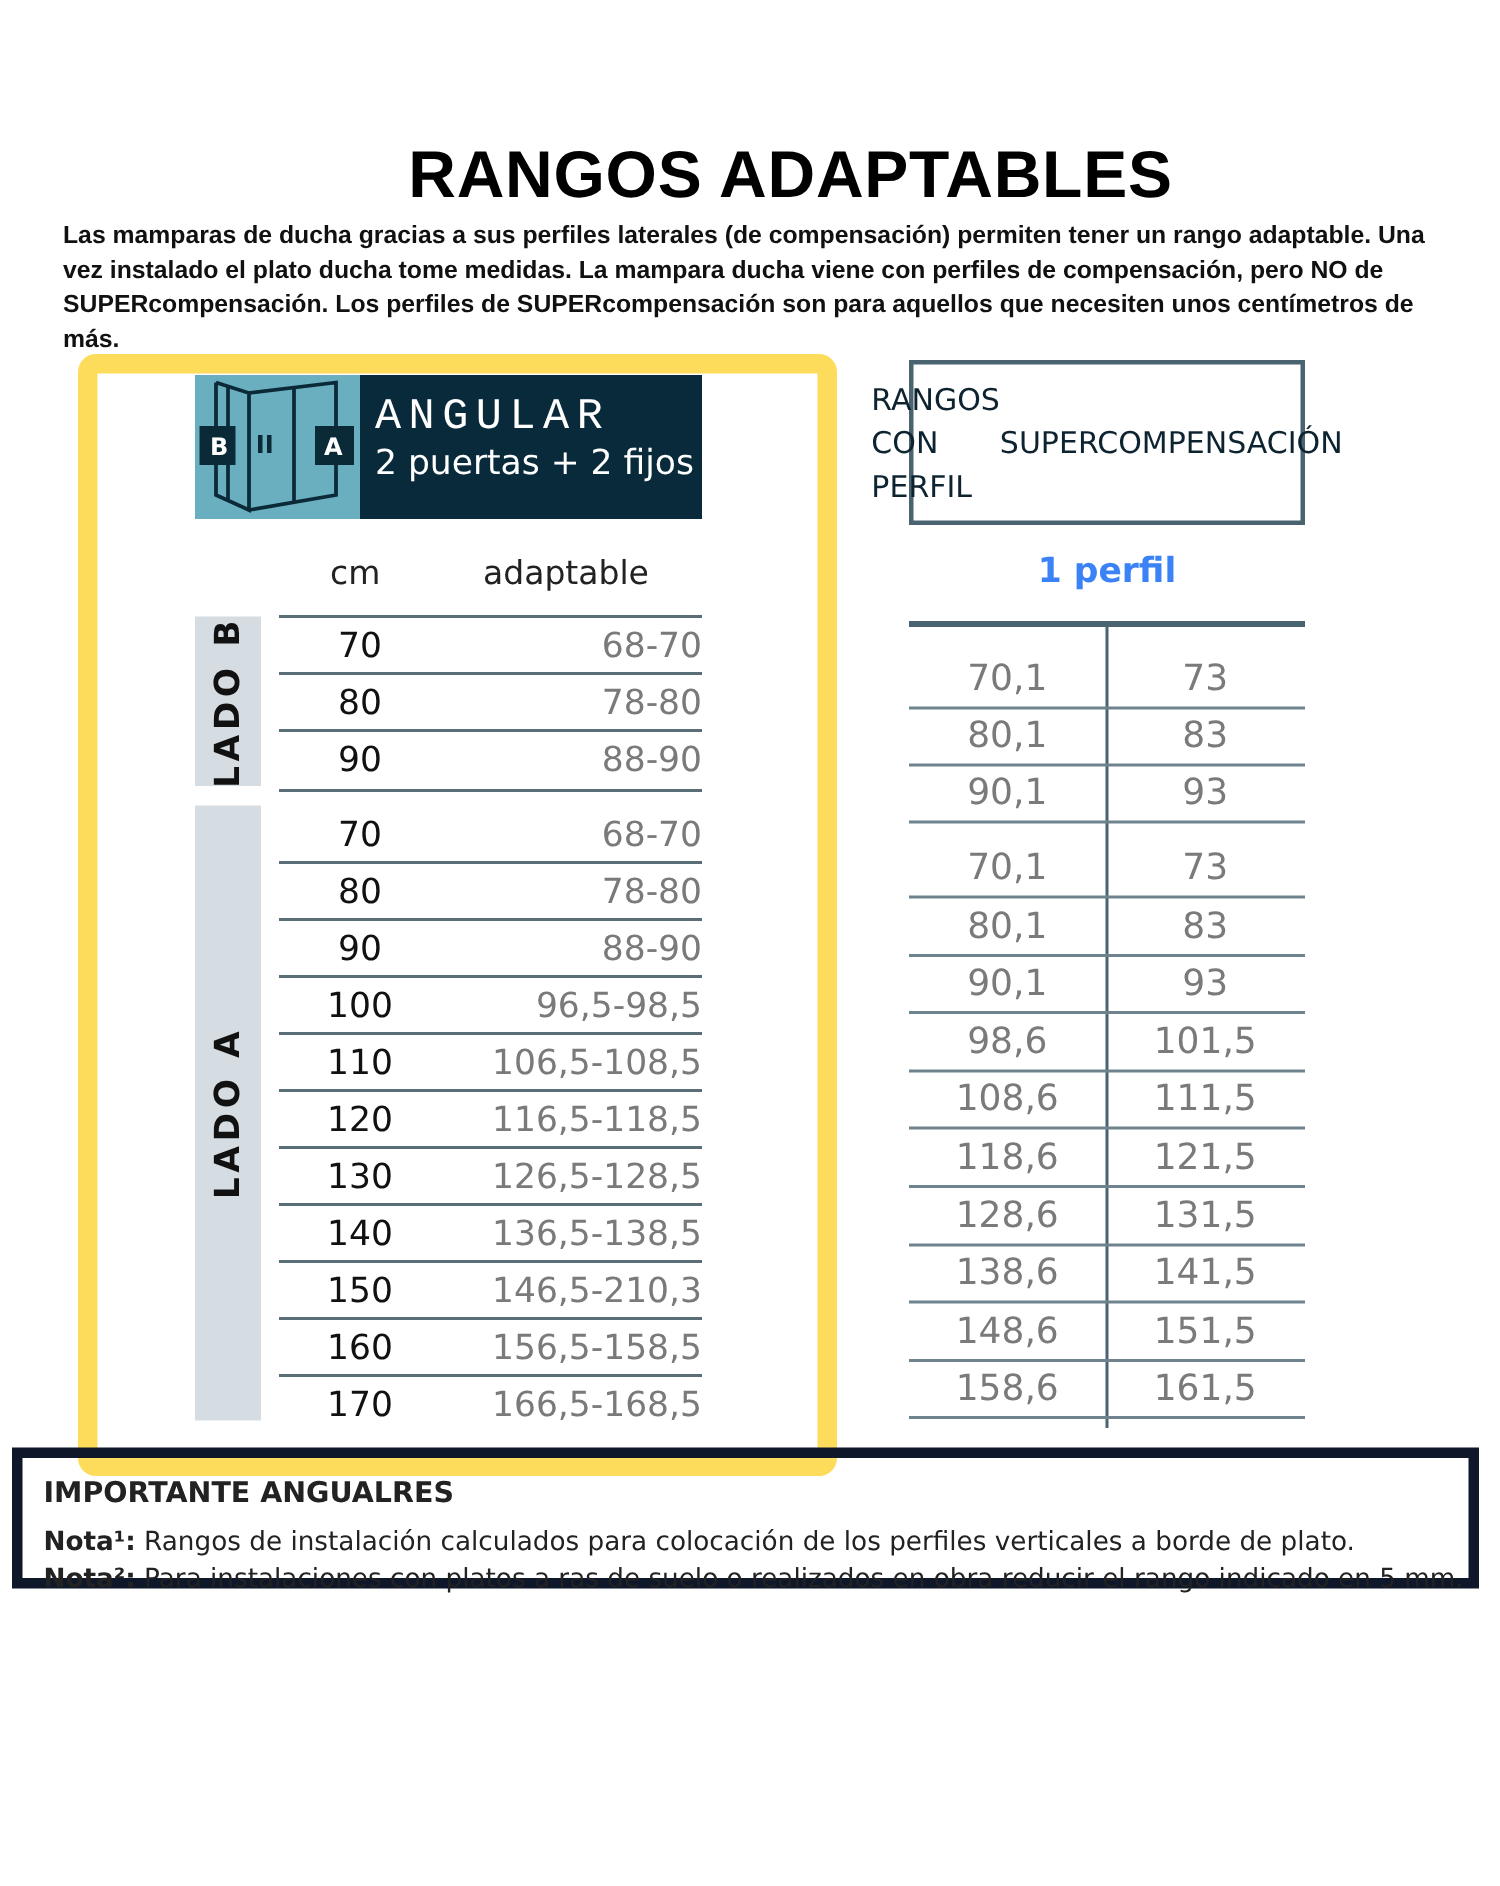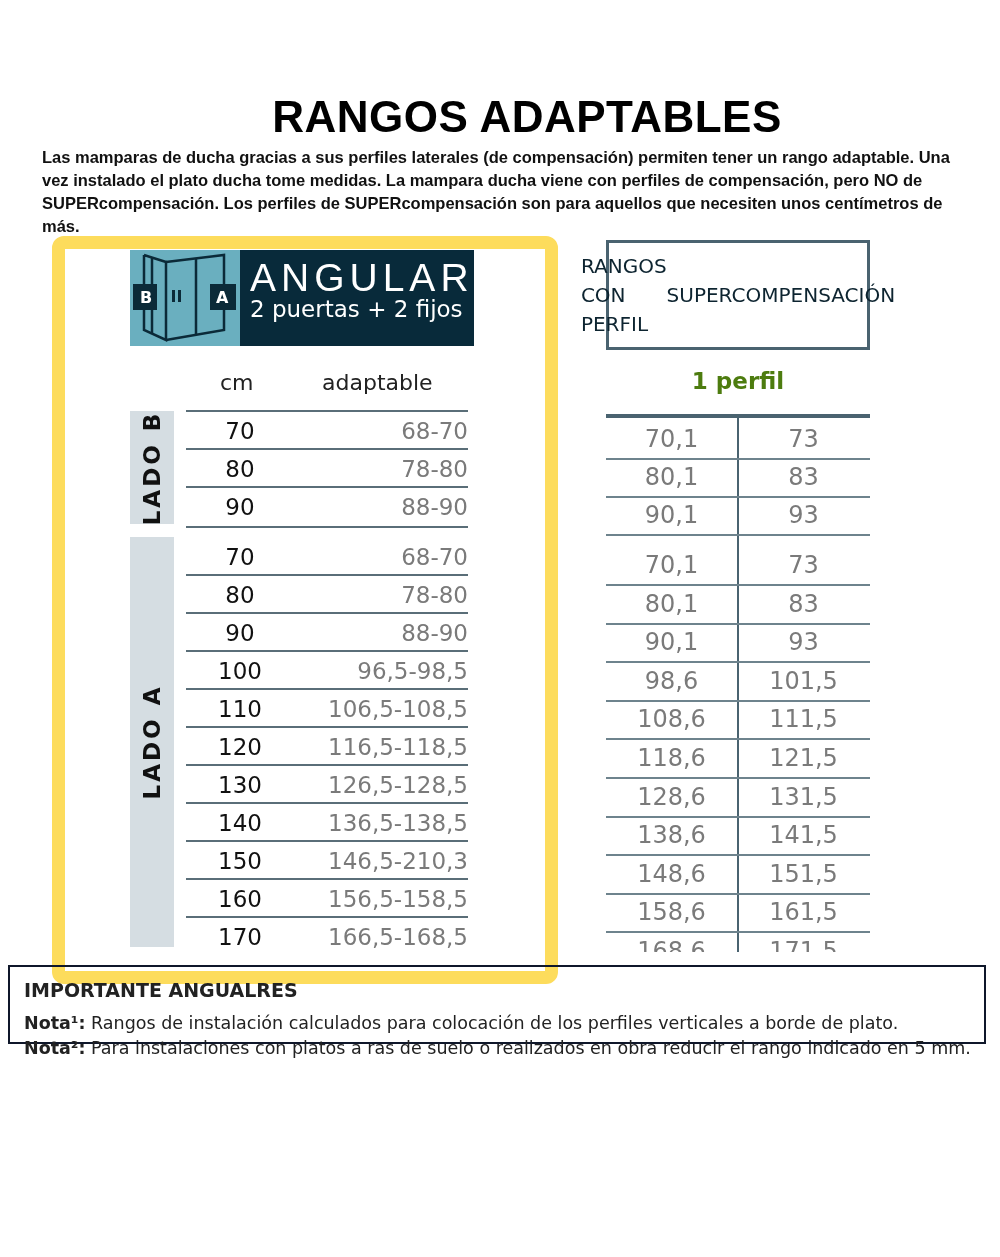--- a/index.html
+++ b/index.html
@@ -8,44 +8,44 @@
   .title { position:absolute; top:92px; left:0; width:990px; text-align:center; font-family:"Liberation Sans", sans-serif; font-weight:700; font-size:44px; letter-spacing:0.5px; color:#000;padding-left:32px; }
   .intro { position:absolute; top:146px; left:42px; width:920px; font-family:"Liberation Sans", sans-serif; font-weight:700; font-size:16.5px; line-height:23px; color:#111; }
 
   
   .yellow-frame { position:absolute; left:52px; top:236px; width:480px; height:722px; border:13px solid #fddc5c; border-radius:12px; background:#fff; }
 
   
   .badge { position:absolute; left:130px; top:250px; width:338px; height:96px; display:flex; }
   .badge-icon { width:110px; height:96px; background:#6aafbf; position:relative; }
   .badge-text { flex:1; background:#082a3a; color:#fff; padding:12px 0 0 10px; box-sizing:border-box; }
-  .badge-title { font-size:39px; letter-spacing:5px; line-height:32px; font-family:Liberation Sans, sans-serif; }
+  .badge-title { font-size:29px; letter-spacing:5px; line-height:32px; font-family:Liberation Mono, monospace; }
   .badge-sub { font-size:23px; line-height:30px; font-family:"DejaVu Sans", sans-serif; }
 
   
   .col-head { position:absolute; top:370px; font-size:22px; color:#222; font-family:"DejaVu Sans", sans-serif; }
   .side-label { position:absolute; left:130px; width:44px; background:#d5dde2; }
   .side-label span { position:absolute; left:50%; top:50%; transform:translate(-50%,-50%) rotate(-90deg); white-space:nowrap; font-weight:700; font-size:23px; letter-spacing:3px; color:#111; font-family:"DejaVu Sans", sans-serif; }
   .lrow { position:absolute; left:186px; width:282px; height:38px; border-top:2px solid #5a6e78; display:flex; align-items:center; }
   .lrow .cm { width:108px; text-align:center; font-size:23px; color:#111; font-family:"DejaVu Sans", sans-serif; }
   .lrow .ad { flex:1; text-align:right; font-size:23px; color:#7a7a7a; font-family:"DejaVu Sans", sans-serif; }
   .lrow.last { border-bottom:2px solid #5a6e78; }
 
   
   .sc-box { position:absolute; left:606px; top:240px; width:264px; height:110px; box-sizing:border-box; border:3px solid #4a6370; display:flex; flex-direction:row; align-items:center; justify-content:center; }
   .sc-box div { font-size:20px; line-height:29px; color:#0d2430; font-family:"DejaVu Sans", sans-serif; }
-  .sc-sub { position:absolute; left:606px; width:264px; top:368px; text-align:center; font-size:23px; font-weight:700; color:#4d7c0f; font-family:"DejaVu Sans", sans-serif; }
+  .sc-sub { position:absolute; left:606px; width:264px; top:368px; text-align:center; font-size:23px; font-weight:700; color:#3b82f6; font-family:"DejaVu Sans", sans-serif; }
   .sc-table { position:absolute; left:606px; top:414px; width:264px; height:534px; overflow:hidden; border-top:4px solid #4a6370; }
   .sc-divider { position:absolute; left:131px; top:0; width:2px; height:534px; background:#4a6370; }
-  .srow { position:absolute; left:0; width:264px; height:38px; border-bottom:2px solid #6e838d; display:flex; align-items:center; }
+  .srow { position:absolute; left:0; width:264px; height:38px; border-bottom:2px solid #6e838d; display:flex; align-items:center;margin-top:13px; }
   .srow span { width:131px; text-align:center; font-size:24px; color:#7a7a7a; font-family:"DejaVu Sans", sans-serif; }
   .srow span + span { width:133px; }
 
   
-  .notes { position:absolute; left:8px; top:965px; width:978px; height:79px; box-sizing:border-box; border:2px solid #0f172a; padding:12px 14px; }
+  .notes { position:absolute; left:8px; top:965px; width:978px; height:94px; box-sizing:border-box; border:7px solid #0f172a; padding:12px 14px; }
   .notes-title { font-weight:700; font-size:19px; color:#222; margin-bottom:10px; font-family:"DejaVu Sans", sans-serif; }
   .note { font-size:17.5px; line-height:25px; color:#222; font-family:"DejaVu Sans", sans-serif; white-space:nowrap; }
   .note b { font-weight:700; }
 </style>
 </head>
 <body>
 
 <div class="title">RANGOS ADAPTABLES</div>
 <div class="intro">Las mamparas de ducha gracias a sus perfiles laterales (de compensación) permiten tener un rango adaptable. Una vez instalado el plato ducha tome medidas. La mampara ducha viene con perfiles de compensación, pero NO de SUPERcompensación. Los perfiles de SUPERcompensación son para aquellos que necesiten unos centímetros de más.</div>
 

